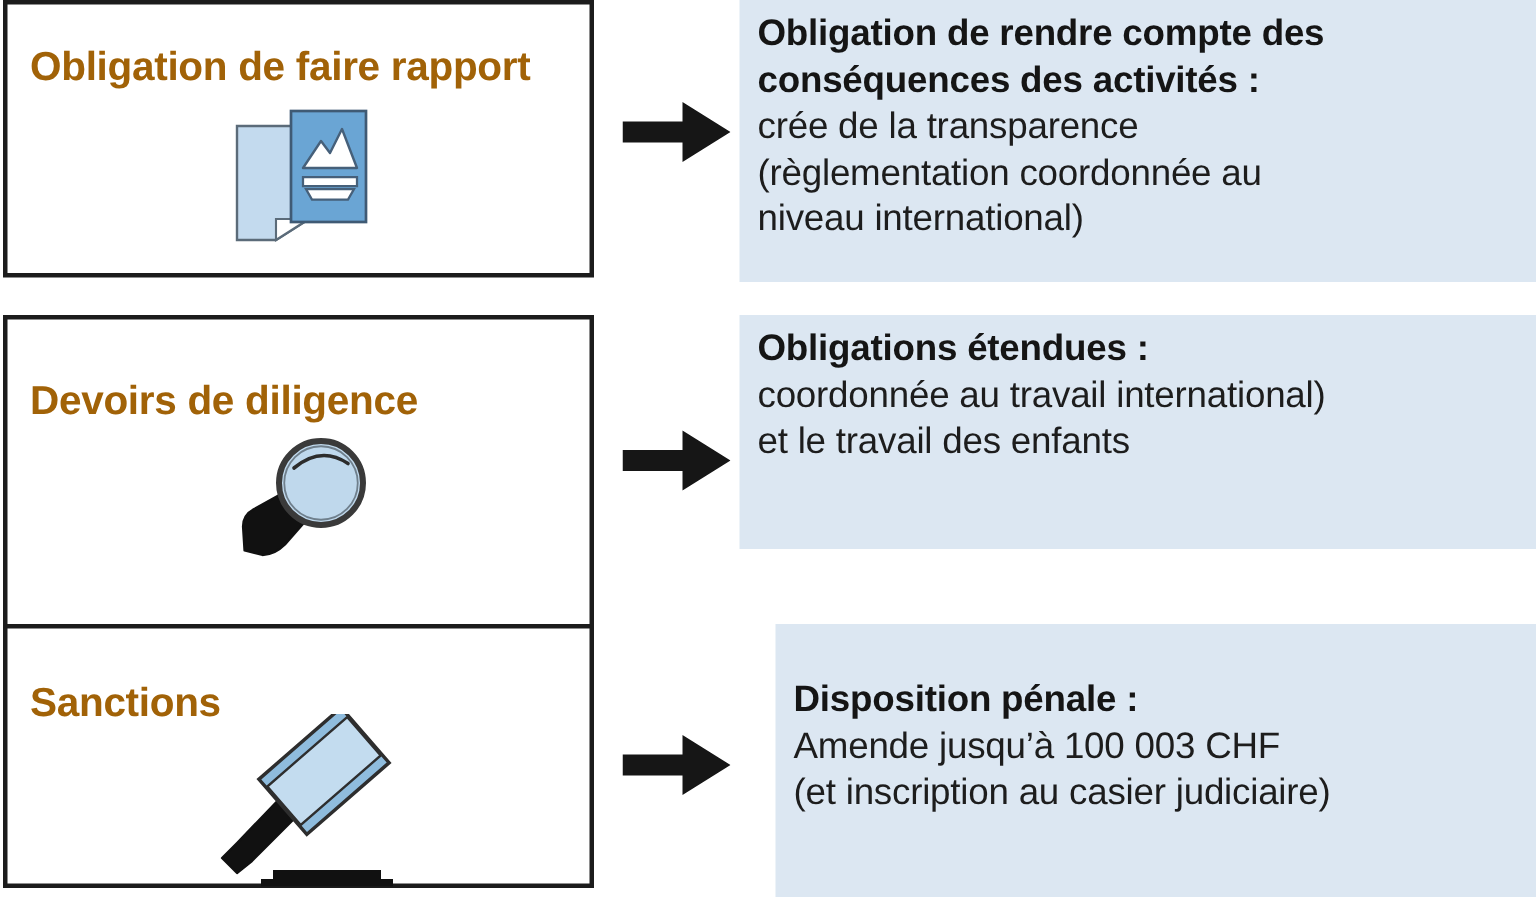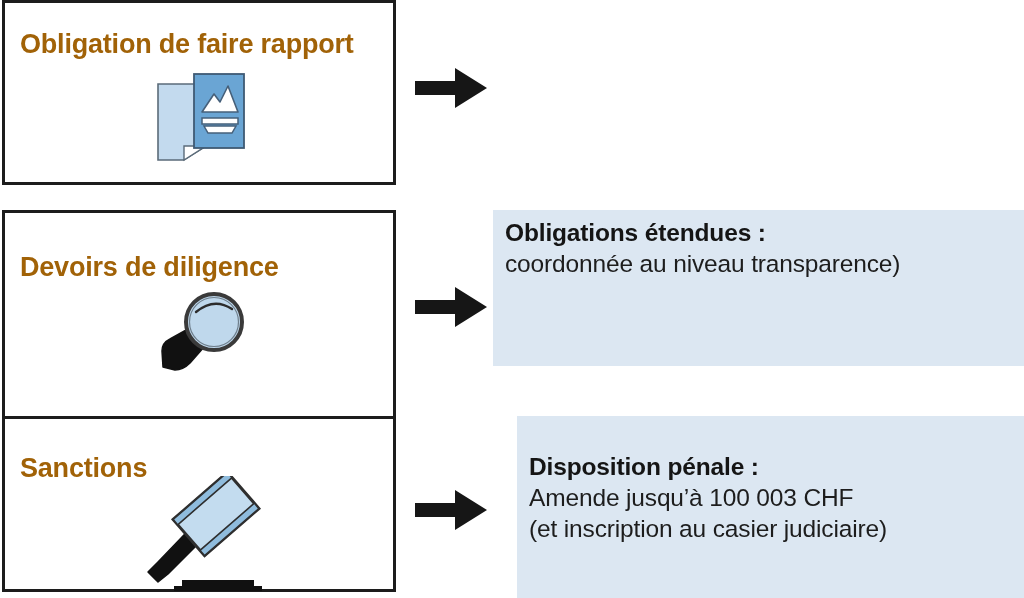--- a/index.html
+++ b/index.html
@@ -134,20 +134,28 @@
         <polygon points="54,58 86,58 82,65 58,65" fill="#ffffff" stroke="#46607a" stroke-width="1.5"></polygon>
       </svg>
     </div>
 
     <div class="arrow">
       <svg width="72" height="44" viewBox="0 0 72 44">
         <polygon points="0,15 40,15 40,2 72,22 40,42 40,29 0,29" fill="#161616"></polygon>
       </svg>
     </div>
 
+    <div class="right-panel">
+      <div class="panel-heading">Obligation de rendre compte des conséquences des activités :</div>
+      <div class="panel-body">
+        <span class="ln">crée de la transparence</span>
+        <span class="ln">(règlementation coordonnée au</span>
+        <span class="ln">niveau international)</span>
+      </div>
+    </div>
   </div>
 
   <div class="row row-2">
 
     <div class="left-box">
       <div class="box-title">Devoirs de diligence</div>
     </div>
 
     <div class="box-icon" style="left:150px; top:75px;">
       <svg width="110" height="95" viewBox="0 0 110 95">
@@ -163,21 +171,22 @@
 
     <div class="arrow">
       <svg width="72" height="44" viewBox="0 0 72 44">
         <polygon points="0,15 40,15 40,2 72,22 40,42 40,29 0,29" fill="#161616"></polygon>
       </svg>
     </div>
 
     <div class="right-panel">
       <div class="panel-heading">Obligations étendues :</div>
       <div class="panel-body">
-        <span class="ln">coordonnée au niveau transparence)</span>
+        <span class="ln">coordonnée au travail international)</span>
+        <span class="ln">et le travail des enfants</span>
       </div>
     </div>
   </div>
 
   <div class="row row-3">
 
     <div class="left-box">
       <div class="box-title">Sanctions</div>
     </div>
 

